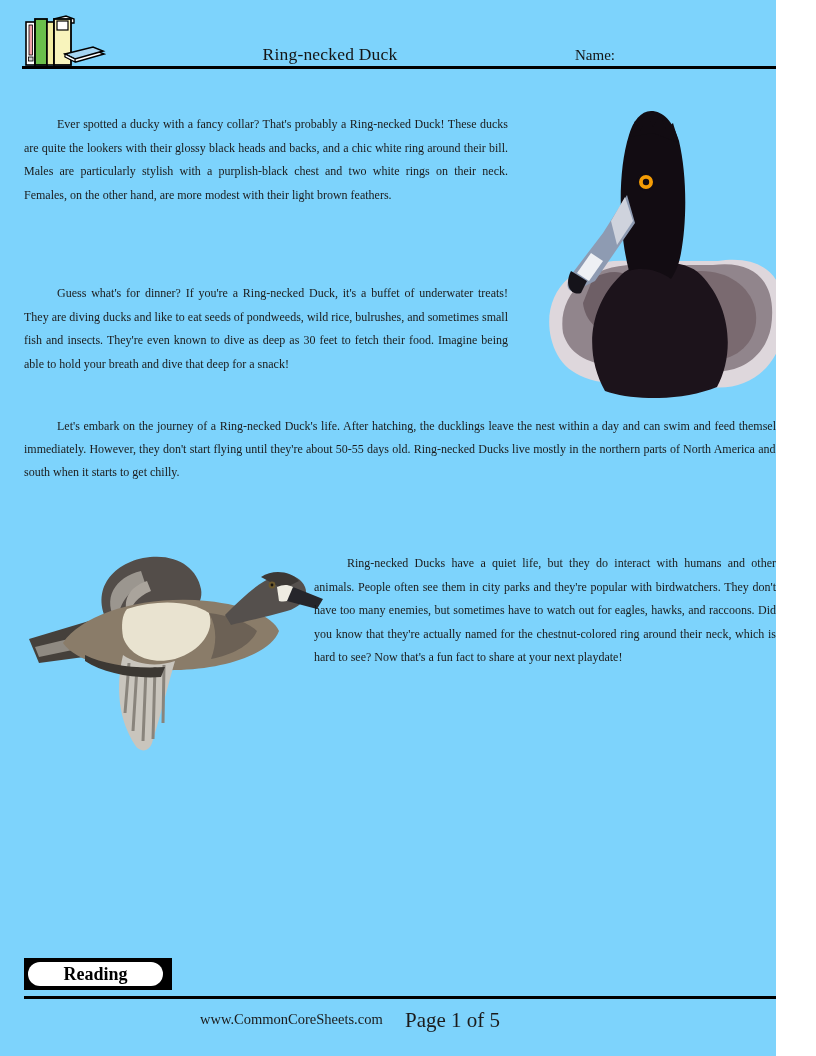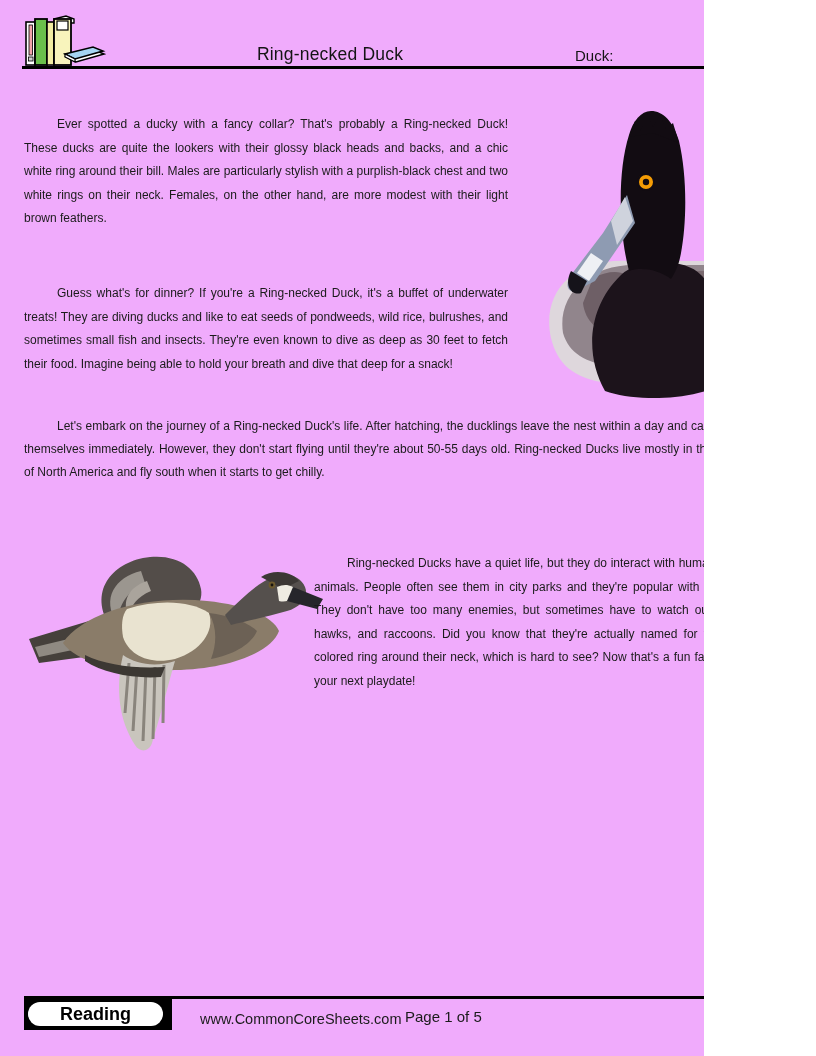--- a/index.html
+++ b/index.html
@@ -1,20 +1,20 @@
 <!DOCTYPE html>
 <html><head>
 <meta charset="utf-8">
 <style>
   html,body{margin:0;padding:0;background:#ffffff;}
   .page{
     position:relative;
-    width:704px;height:1056px;
-    background:#f0abfc;
-    font-family:Liberation Sans, sans-serif;
+    width:776px;height:1056px;
+    background:#7dd3fc;
+    font-family:Liberation Serif, serif;
     color:#141414;
     overflow:hidden;
   }
   
   .logo{position:absolute;left:22px;top:13px;width:84px;height:54px;}
   .page-title{
     position:absolute;left:90px;top:44px;width:480px;
     text-align:center;font-size:17.5px;letter-spacing:.2px;
   }
   .name-label{position:absolute;left:575px;top:47px;font-size:15px;}
@@ -28,31 +28,31 @@
   }
   .p1{left:24px;top:101px;width:484px;}
   .p2{left:24px;top:270px;width:484px;}
   .p3{left:24px;top:403px;width:768px;line-height:23px;}
   .p4{left:314px;top:540px;width:462px;}
   .duck-portrait{position:absolute;left:533px;top:103px;width:266px;height:295px;}
   .duck-flying{position:absolute;left:25px;top:543px;width:300px;height:222px;}
   
   .footer-rule{position:absolute;left:24px;top:996px;width:768px;height:3px;background:#000;}
   .subject-badge{
-    position:absolute;left:24px;top:998px;width:148px;height:32px;
+    position:absolute;left:24px;top:958px;width:148px;height:32px;
     background:#000;box-sizing:border-box;
   }
   .subject-badge .pill{
     position:absolute;left:4px;top:4px;right:9px;bottom:4px;
     background:#fff;border-radius:13px;
     display:flex;align-items:center;justify-content:center;
     font-size:18px;font-weight:bold;color:#000;
   }
   .website{position:absolute;left:178px;top:1011px;font-size:14.5px;color:#1b1b1b;margin-left:22px;}
-  .page-number{position:absolute;left:405px;top:1008px;font-size:15px;color:#1b1b1b;}
+  .page-number{position:absolute;left:405px;top:1008px;font-size:21px;color:#1b1b1b;}
 </style>
 </head>
 <body>
 
 <div class="page">
 
   <svg class="logo" viewBox="0 0 84 54">
 
     <rect x="4" y="9" width="9" height="43" fill="#ffffff" stroke="#000" stroke-width="1.6"></rect>
     <rect x="7" y="12" width="3.5" height="30" fill="#f2a2aa" stroke="#000" stroke-width="0.8"></rect>
@@ -65,21 +65,21 @@
     <polygon points="32,6 44,3 52,6 52,10 32,10" fill="#ffffff" stroke="#000" stroke-width="1.4"></polygon>
     <rect x="32" y="6" width="17" height="46" fill="#f8f4bc" stroke="#000" stroke-width="1.8"></rect>
     <rect x="35" y="8" width="11" height="9" fill="#ffffff" stroke="#000" stroke-width="1.2"></rect>
 
     <polygon points="44,44 72,37 82,41 54,49" fill="#ffffff" stroke="#000" stroke-width="1.4"></polygon>
     <polygon points="43,41 71,34 81,38 53,46" fill="#a5d5f2" stroke="#000" stroke-width="1.6"></polygon>
     <polygon points="43,41 53,46 53,49 43,44" fill="#ffffff" stroke="#000" stroke-width="1.2"></polygon>
   </svg>
 
   <div class="page-title">Ring-necked Duck</div>
-  <div class="name-label">Duck:</div>
+  <div class="name-label">Name:</div>
   <div class="header-rule"></div>
 
   <p class="para p1">Ever spotted a ducky with a fancy collar? That's probably a Ring-necked Duck! These ducks are quite the lookers with their glossy black heads and backs, and a chic white ring around their bill. Males are particularly stylish with a purplish-black chest and two white rings on their neck. Females, on the other hand, are more modest with their light brown feathers.</p>
 
   <svg class="duck-portrait" viewBox="0 0 266 295">
 
     <path d="M18,235 C8,190 40,155 95,158 L185,158 C240,150 258,185 250,230 C243,268 212,288 178,284 L75,280 C40,276 24,260 18,235 Z" fill="#ded7dc"></path>
     <path d="M30,230 C24,190 58,160 105,162 L180,162 C228,156 244,186 238,224 C232,256 204,272 175,268 L82,264 C52,260 36,250 30,230 Z" fill="#91858c"></path>
     <path d="M150,170 C185,162 215,178 222,205 C228,232 210,252 190,256 L160,250 Z" fill="#7a6a70"></path>
     <path d="M60,175 C80,165 95,168 100,180 L90,230 C70,235 52,220 50,200 Z" fill="#6e5f66"></path>

